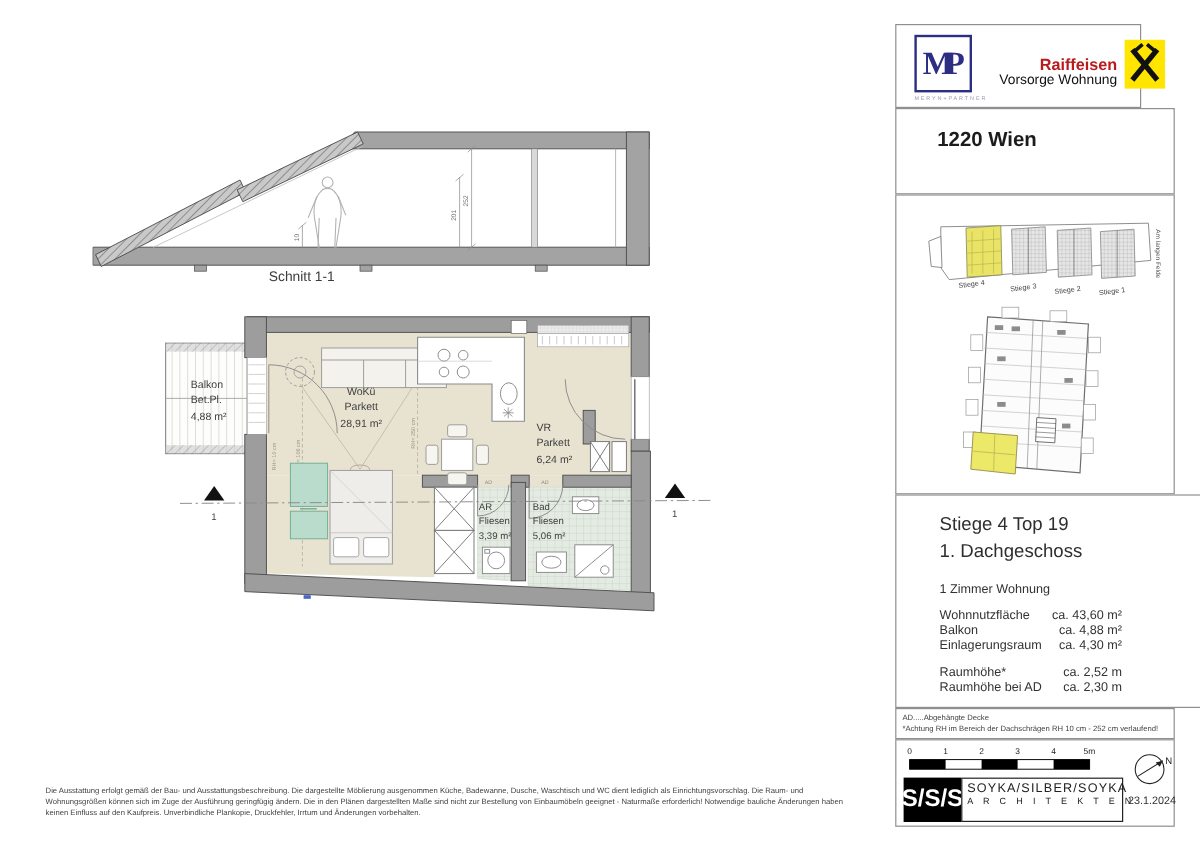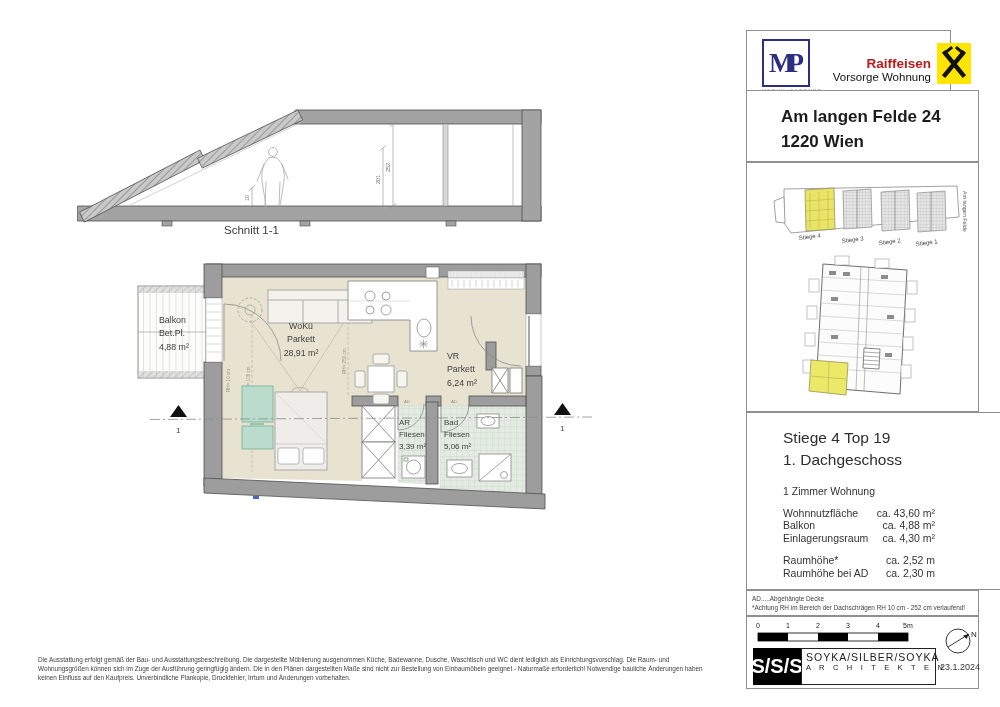--- a/index.html
+++ b/index.html
@@ -281,21 +281,21 @@
       <g>
         <line x1="150" y1="419.5" x2="595" y2="417" stroke="#8a8a8a" stroke-width="0.8" stroke-dasharray="10,3,2,3"></line>
         <polygon points="170,417 187,417 178.5,405" fill="#111"></polygon>
         <polygon points="554,415 571,415 562.5,403" fill="#111"></polygon>
       </g>
       <text x="176" y="433" font-size="8" fill="#444">1</text>
       <text x="560" y="431" font-size="8" fill="#444">1</text>
     </g>
   </svg>
 
-  <div class="box" style="left:746px;top:20px;width:205px;height:70px;margin-top:10px;">
+  <div class="box" style="left:746px;top:20px;width:205px;height:70px;">
     <div class="abs" style="left:15px;top:8px;">
       <div class="mpbox">
           <span class="mp">MP</span>
         </div>
       <div class="mpsub">MERYN+PARTNER</div>
     </div>
     <div class="abs" style="left:70px;top:26px;width:114px;">
       <div class="raif1">Raiffeisen</div>
       <div class="raif2">Vorsorge Wohnung</div>
     </div>
@@ -306,21 +306,20 @@
           <path d="M26,10 L8,32"></path>
       </g>
       <g stroke="#111" stroke-width="3" stroke-linecap="square" fill="none">
         <path d="M8,10 L14,5"></path>
           <path d="M26,10 L20,5"></path>
       </g>
     </svg>
   </div>
 
   <div class="box" style="left:746px;top:90px;width:233px;height:72px;padding:13px 0 0 34px;">
-    <div class="addr">Am langen Felde 24</div>
     <div class="addr">1220 Wien</div>
   </div>
 
   <div class="box" style="left:746px;top:162px;width:233px;height:250px;">
     <svg width="231" height="248" viewBox="0 0 231 248">
       <defs>
         <pattern id="miniGrid" width="3.2" height="3.2" patternUnits="userSpaceOnUse">
           <rect width="3.2" height="3.2" fill="#e6e6e6"></rect>
           <path d="M3.2 0H0V3.2" fill="none" stroke="#9f9f9f" stroke-width="0.45"></path>
         </pattern>

